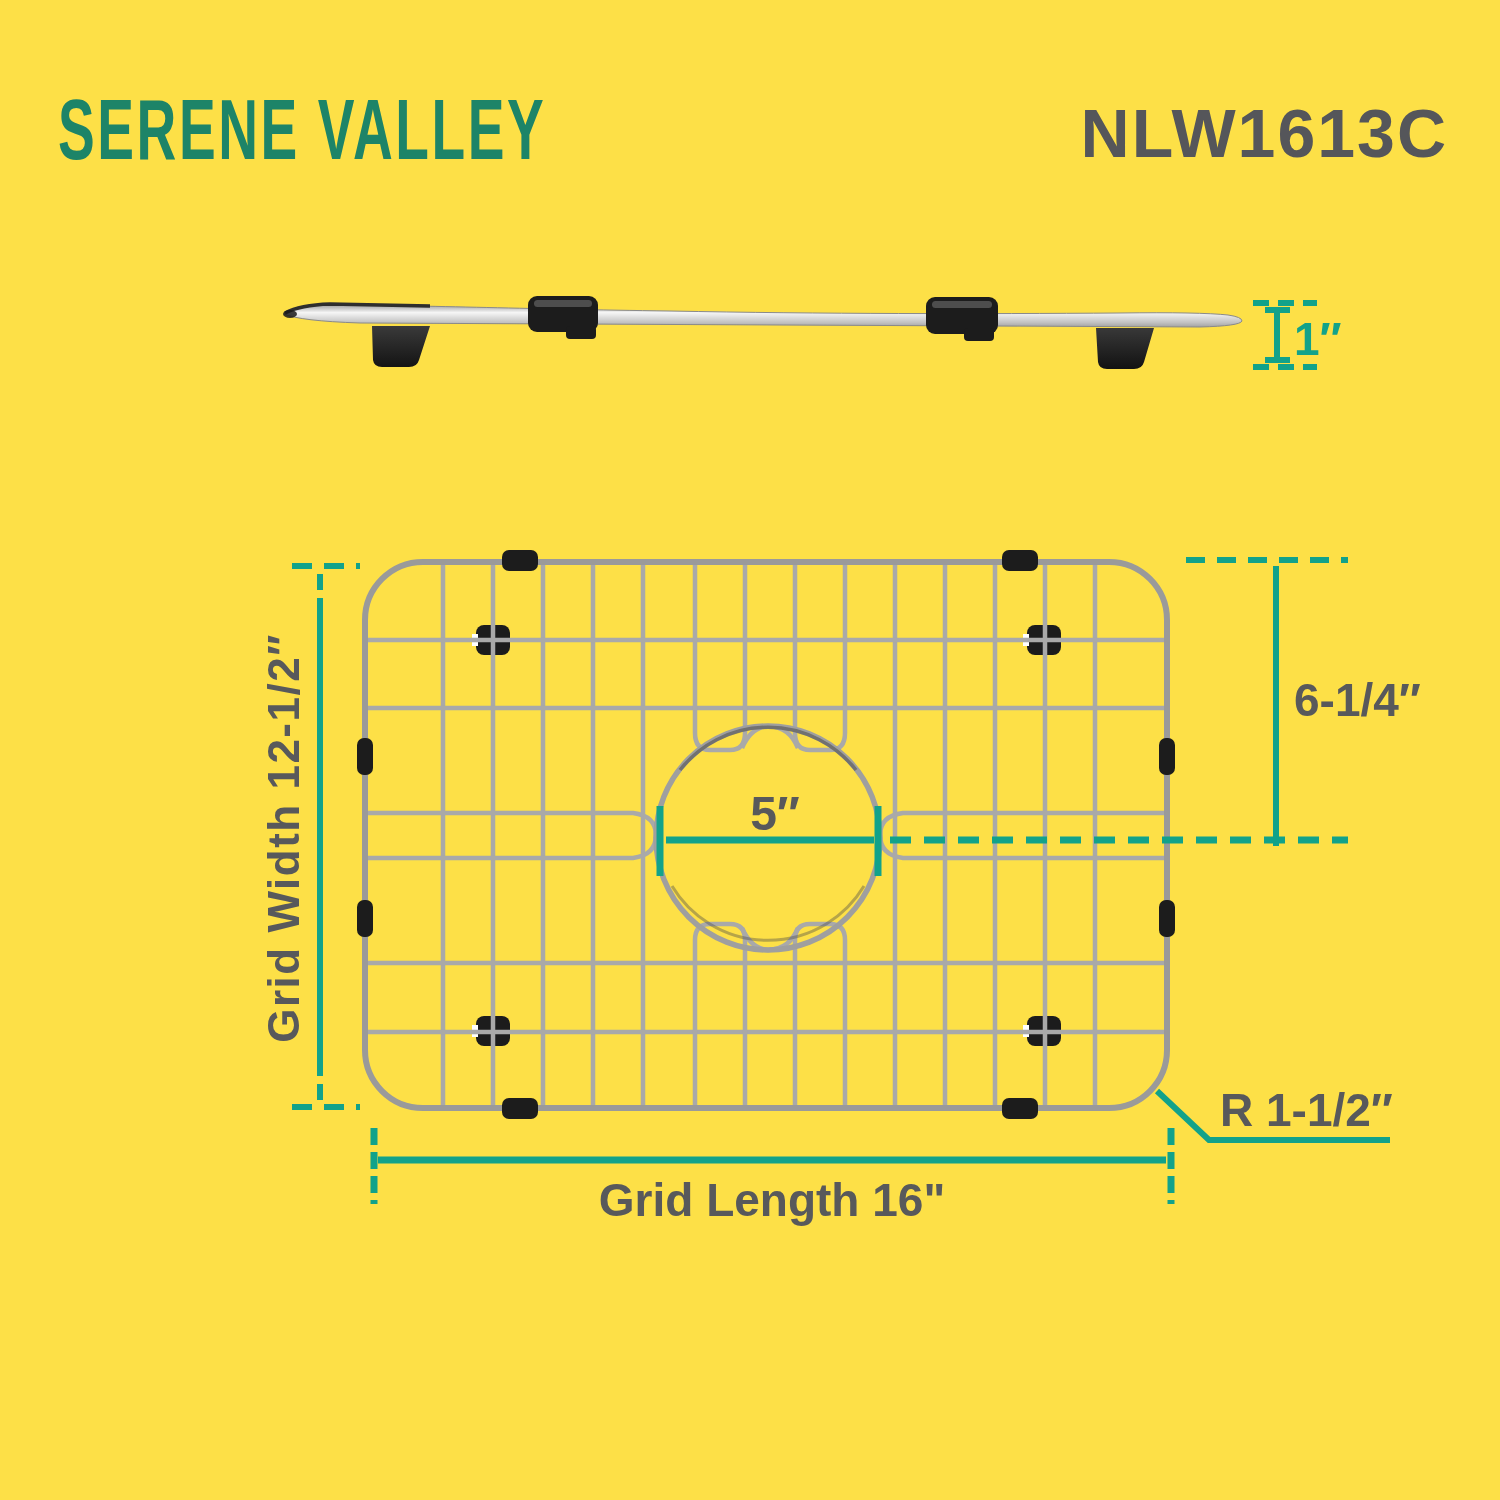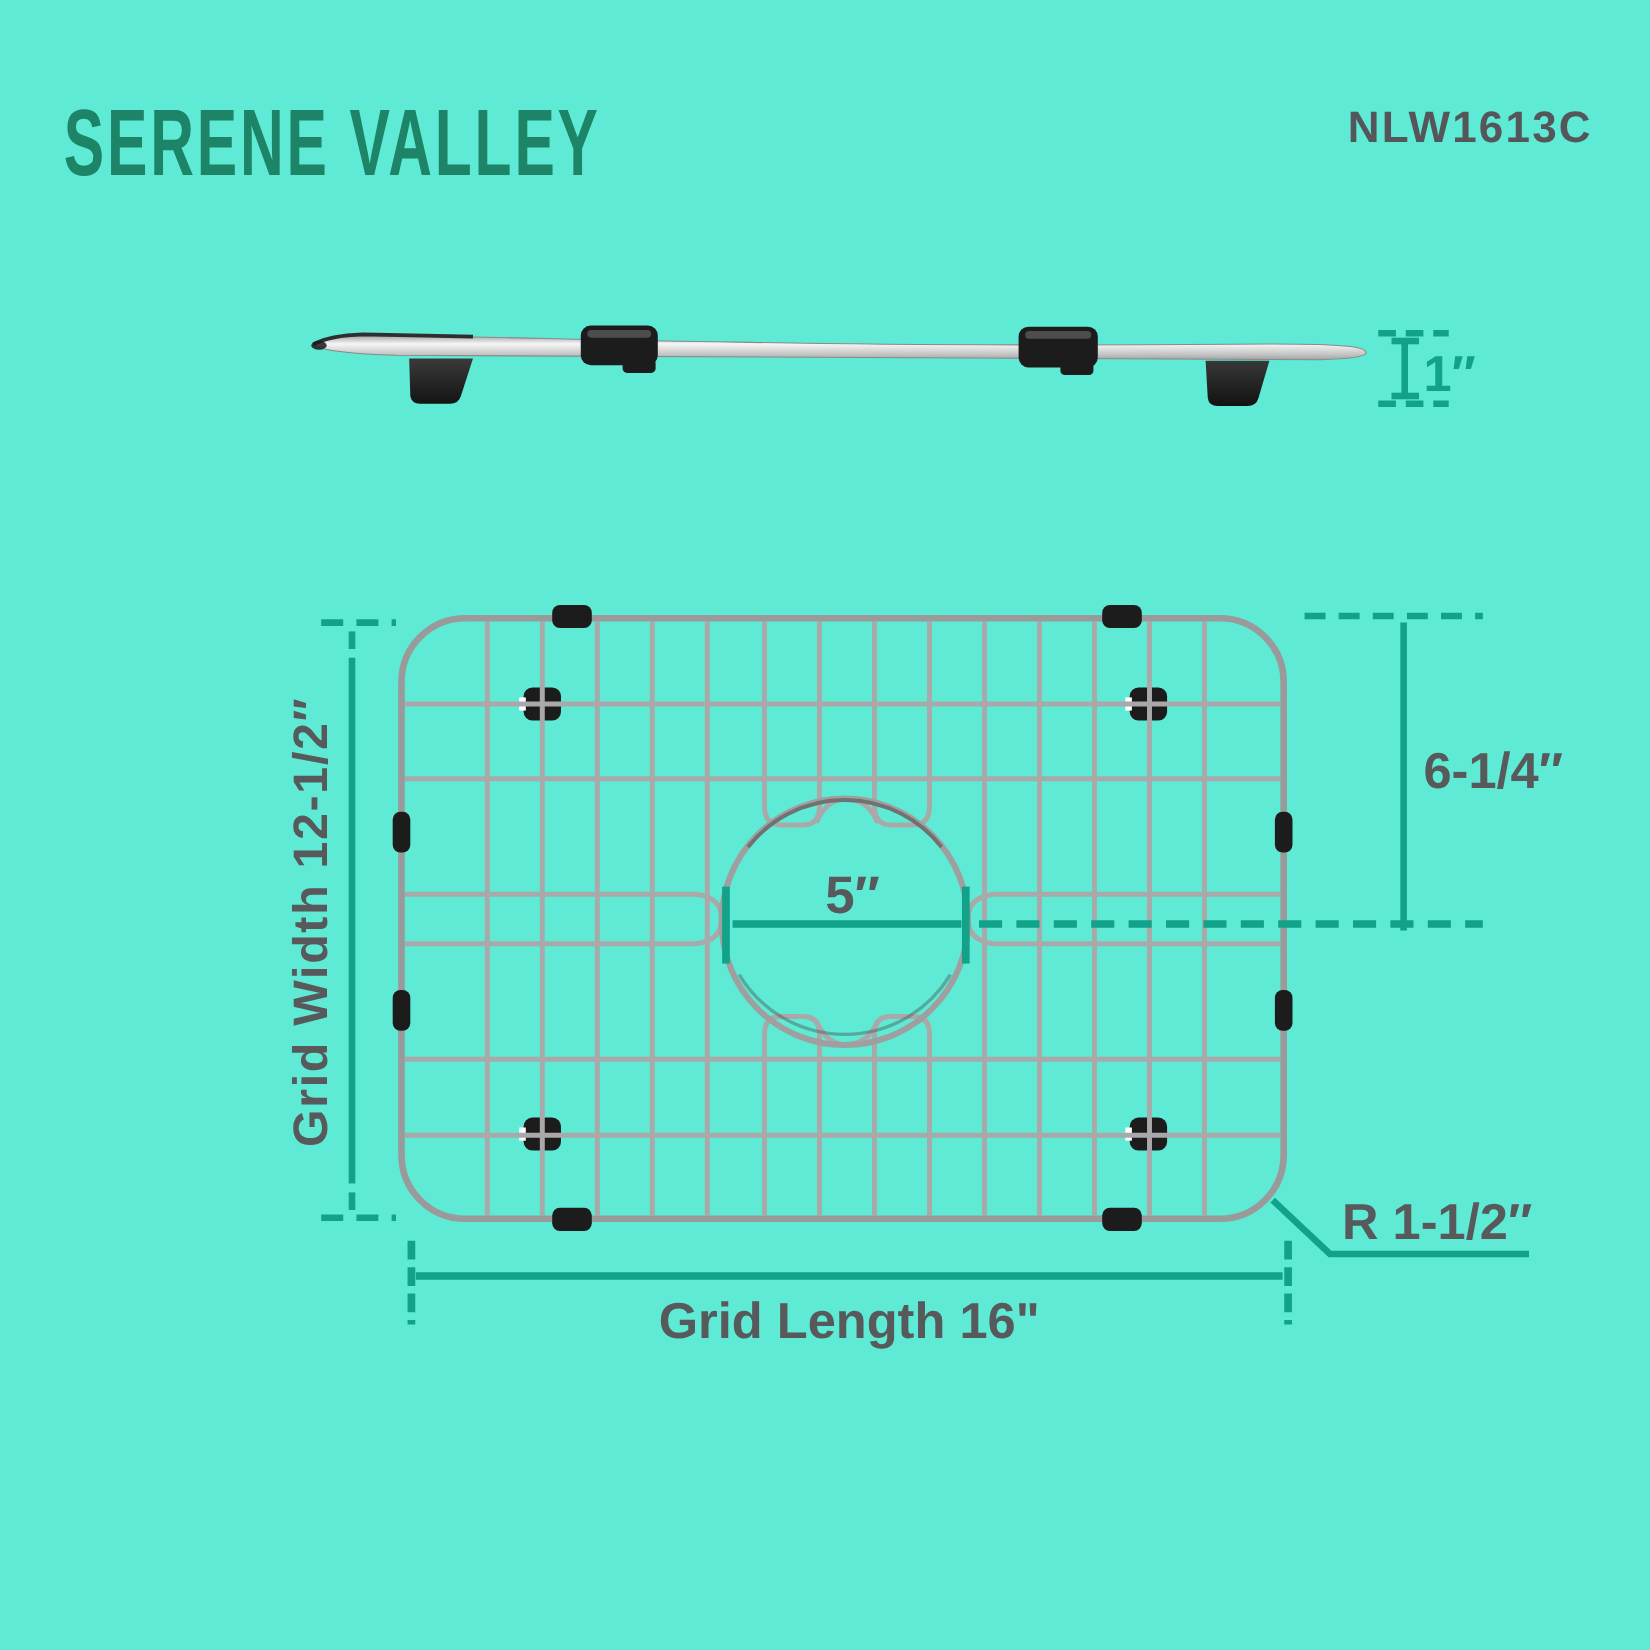--- a/index.html
+++ b/index.html
@@ -1,21 +1,21 @@
 <!DOCTYPE html>
 <html><head>
 <meta charset="utf-8">
 <style>
   html,body{margin:0;padding:0;background:#ffffff;}
-  .canvas{position:relative;width:1500px;height:1500px;background:#5eead4;overflow:hidden;
+  .canvas{position:relative;width:1500px;height:1500px;background:#fde047;overflow:hidden;
           font-family:"Liberation Sans",sans-serif;}
   .brand-logo{position:absolute;left:58px;top:80px;font-size:64px;font-weight:700;
               letter-spacing:3px;color:#1d8468;transform:scale(0.86,1.34);
               transform-origin:left top;white-space:nowrap;}
-  .model-number{position:absolute;right:52px;top:94px;font-size:40px;font-weight:700;
+  .model-number{position:absolute;right:52px;top:94px;font-size:68px;font-weight:700;
                 color:#55565a;letter-spacing:2px;}
   svg{position:absolute;left:0;top:0;}
   .wire{fill:none;stroke:#a9a9a9;stroke-width:4.5;}
   .frame{fill:none;stroke:#9a9a9a;stroke-width:6;}
   .drain{fill:none;stroke:#9f9f9f;stroke-width:5.5;}
   .dark-accent{fill:none;stroke:#4a4a4a;}
   .black-part{fill:#1c1c1c;}
   .dim{fill:none;stroke:#12a28a;stroke-width:6;stroke-linecap:butt;}
   .dim-thick{fill:none;stroke:#12a28a;stroke-width:7;}
   .label{fill:#58595b;font-weight:700;font-family:"Liberation Sans",sans-serif;}

